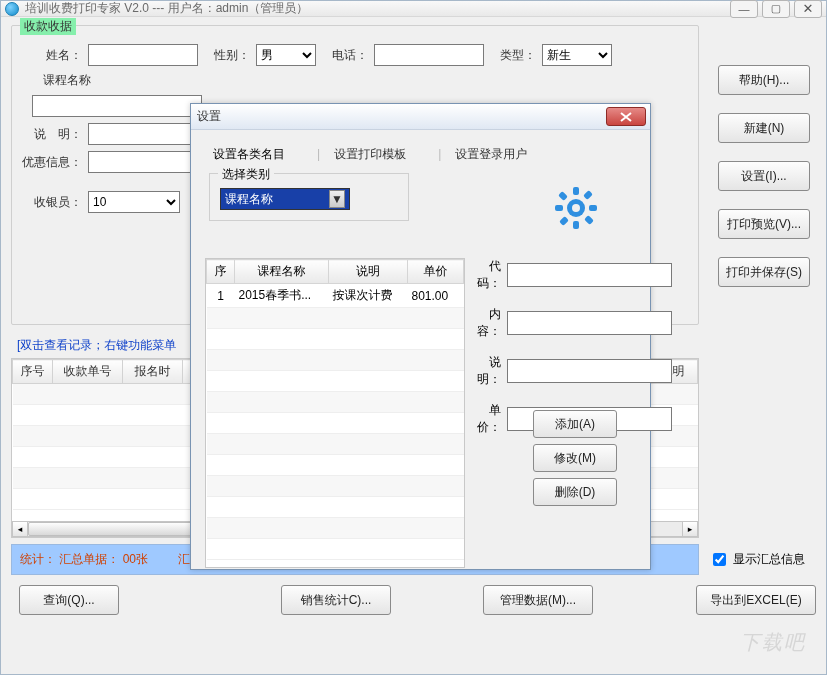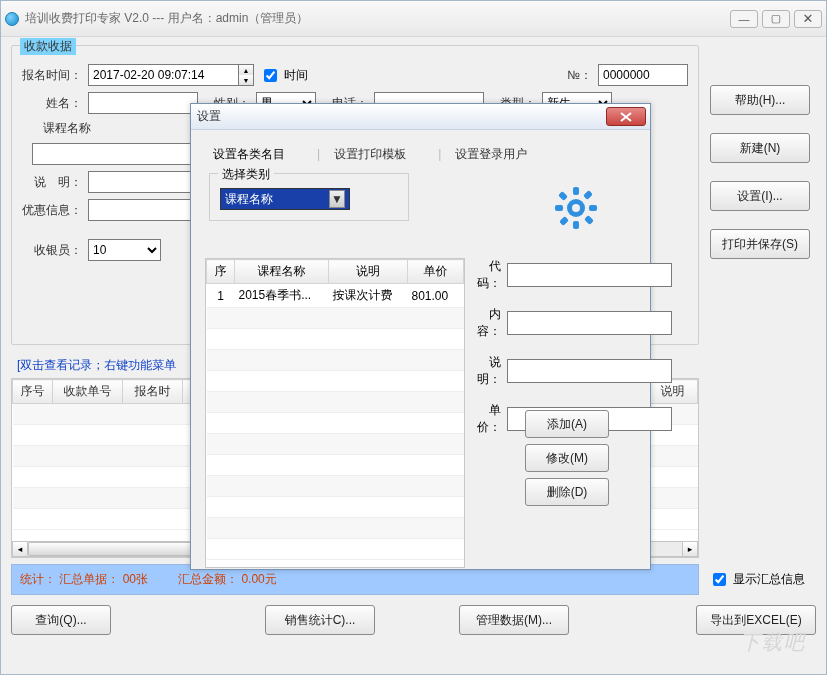--- a/index.html
+++ b/index.html
@@ -1,47 +1,47 @@
 <!DOCTYPE html>
 <html><head>
 <meta charset="utf-8">
 <style>
 * { box-sizing: border-box; font-family: "Microsoft YaHei", SimSun, Arial, sans-serif; }
 body { margin: 0; padding: 0; background: #fff; width: 827px; height: 675px; overflow: hidden; font-size: 12px; position: relative; }
 
 
 .window { width: 827px; height: 675px; border: 1px solid #a7b8c9; background: #f0f0f0; position: relative; }
-.titlebar { height: 36px; background: linear-gradient(#f9f9f9,#e9e9e9); border-bottom: 1px solid #d8d8d8; display: flex; align-items: center; padding: 0 4px; color: #6a6a6a; }
+.titlebar { height: 16px; background: linear-gradient(#f9f9f9,#e9e9e9); border-bottom: 1px solid #d8d8d8; display: flex; align-items: center; padding: 0 4px; color: #6a6a6a; }
 .titlebar .icon-ball { width: 14px; height: 14px; border-radius: 50%; background: radial-gradient(circle at 35% 35%, #7fd3ff, #128ac9); margin-right: 6px; border: 1px solid #1a7fb5; }
 .titlebar .spacer { flex: 1; }
 .winbtn { width: 28px; height: 18px; margin-left: 4px; border: 1px solid #b5b5b5; border-radius: 3px; background: #f4f4f4; display: inline-flex; align-items: center; justify-content: center; font-size: 11px; color: #555; }
 .winbtn.close { font-size: 13px; }
 
 .content { position: relative; padding: 8px 10px; }
 
 
 .groupbox { border: 1px solid #cfcfcf; border-radius: 2px; position: relative; padding: 12px 10px 10px; margin-bottom: 8px; }
-.groupbox > .legend { position: absolute; top: -8px; left: 8px; background: #7dd3fc; padding: 0 4px; color: #333; font-size: 12px; }
+.groupbox > .legend { position: absolute; top: -8px; left: 8px; background: #86efac; padding: 0 4px; color: #333; font-size: 12px; }
 
 
 .row { display: flex; align-items: center; margin: 6px 0; gap: 6px; }
 .row .lbl { color: #333; text-align: right; min-width: 60px; letter-spacing: 0; }
 input[type="text"] { height: 22px; border: 1px solid #7a7a7a; background: #fff; padding: 0 4px; font-size: 12px; }
 .datetime { display: inline-flex; align-items: stretch; height: 22px; }
 .datetime input { border-right: none; width: 150px; }
 .datetime .spin { width: 16px; border: 1px solid #7a7a7a; display: flex; flex-direction: column; }
 .datetime .spin span { flex: 1; font-size: 7px; display: flex; align-items: center; justify-content: center; background: linear-gradient(#fdfdfd,#e3e3e3); cursor: pointer; }
 .chk { display: inline-flex; align-items: center; gap: 4px; }
 .chk input { width: 13px; height: 13px; }
 
 select { height: 22px; border: 1px solid #7a7a7a; background: #fff; font-size: 12px; }
 
 
 .side-btns { position: absolute; right: 16px; top: 48px; width: 100px; display: flex; flex-direction: column; gap: 18px; }
-.bigbtn { height: 30px; border: 1px solid #8a8a8a; border-radius: 3px; background: linear-gradient(#fdfdfd,#e5e5e5); display: flex; align-items: center; justify-content: center; cursor: pointer; font-size: 12px; color: #222; padding: 0 12px; white-space: nowrap; }
+.bigbtn { height: 30px; border: 1px solid #8a8a8a; border-radius: 3px; background: linear-gradient(#fdfdfd,#e5e5e5); display: flex; align-items: center; justify-content: center; cursor: pointer; font-size: 12px; color: #222; padding: 0 12px; white-space: nowrap; margin-left: 8px; }
 
 
 .records-hint { color: #0b3fc9; padding: 4px 6px; }
 .grid { border: 1px solid #c9c9c9; background: #fff; height: 180px; position: relative; overflow: hidden; }
 .grid table { border-collapse: collapse; width: 100%; table-layout: fixed; }
 .grid th { background: linear-gradient(#fefefe,#eaeaea); border: 1px solid #d2d2d2; font-weight: normal; padding: 3px 4px; font-size: 12px; color: #333; white-space: nowrap; }
 .grid td { border-bottom: 1px solid #eee; padding: 3px 4px; height: 20px; }
 .grid .stripe:nth-child(even) td { background: #f7f7f7; }
 .hscroll { position: absolute; bottom: 0; left: 0; right: 0; height: 16px; background: #ececec; display: flex; align-items: center; }
 .hscroll .btn { width: 16px; height: 16px; background: linear-gradient(#fff,#e5e5e5); border: 1px solid #c5c5c5; display: flex; align-items: center; justify-content: center; font-size: 9px; }
@@ -102,43 +102,27 @@
     <span class="winbtn">▢</span>
     <span class="winbtn close">✕</span>
   </div>
 
   <div class="content">
 
     <div class="side-btns">
       <div class="bigbtn">帮助(H)...</div>
       <div class="bigbtn">新建(N)</div>
       <div class="bigbtn">设置(I)...</div>
+      <div class="bigbtn">打印预览(V)...</div>
       <div class="bigbtn">打印并保存(S)</div>
     </div>
 
     <div class="groupbox" style="width:688px;height:300px;">
       <span class="legend">收款收据</span>
 
-      <div class="row">
-        <span class="lbl">报名时间：</span>
-        <span class="datetime">
-          <input type="text" value="2017-02-20 09:07:14" style="">
-          <span class="spin">
-              <span>▲</span>
-              <span>▼</span>
-            </span>
-        </span>
-        <label class="chk">
-          <input type="checkbox" checked="" style="">
-          <span>时间</span>
-        </label>
-        <span style="flex:1"></span>
-        <span class="lbl" style="min-width:30px">№：</span>
-        <input type="text" style="width: 90px;" value="0000000">
-      </div>
 
       <div class="row">
         <span class="lbl">姓名：</span>
         <input type="text" style="width: 110px;">
         <span class="lbl" style="min-width:46px">性别：</span>
         <select style="width:60px"><option>男</option></select>
         <span class="lbl" style="min-width:46px">电话：</span>
         <input type="text" style="width: 110px;">
         <span class="lbl" style="min-width:46px">类型：</span>
         <select style="width:70px"><option>新生</option></select>
@@ -156,21 +140,21 @@
         <input type="text" style="width: 110px;">
       </div>
 
       <div class="row">
         <span class="lbl">优惠信息：</span>
         <input type="text" style="width: 110px;">
       </div>
 
       <div class="row" style="margin-top:18px">
         <span class="lbl">收银员：</span>
-        <select style="width:73px"><option>10</option></select>
+        <select style="width:92px"><option>10</option></select>
       </div>
     </div>
 
     <div class="records-hint">[双击查看记录；右键功能菜单</div>
 
     <div class="grid" style="width:688px">
       <table>
         <tbody>
             <tr>
           <th style="width:40px">序号</th>

